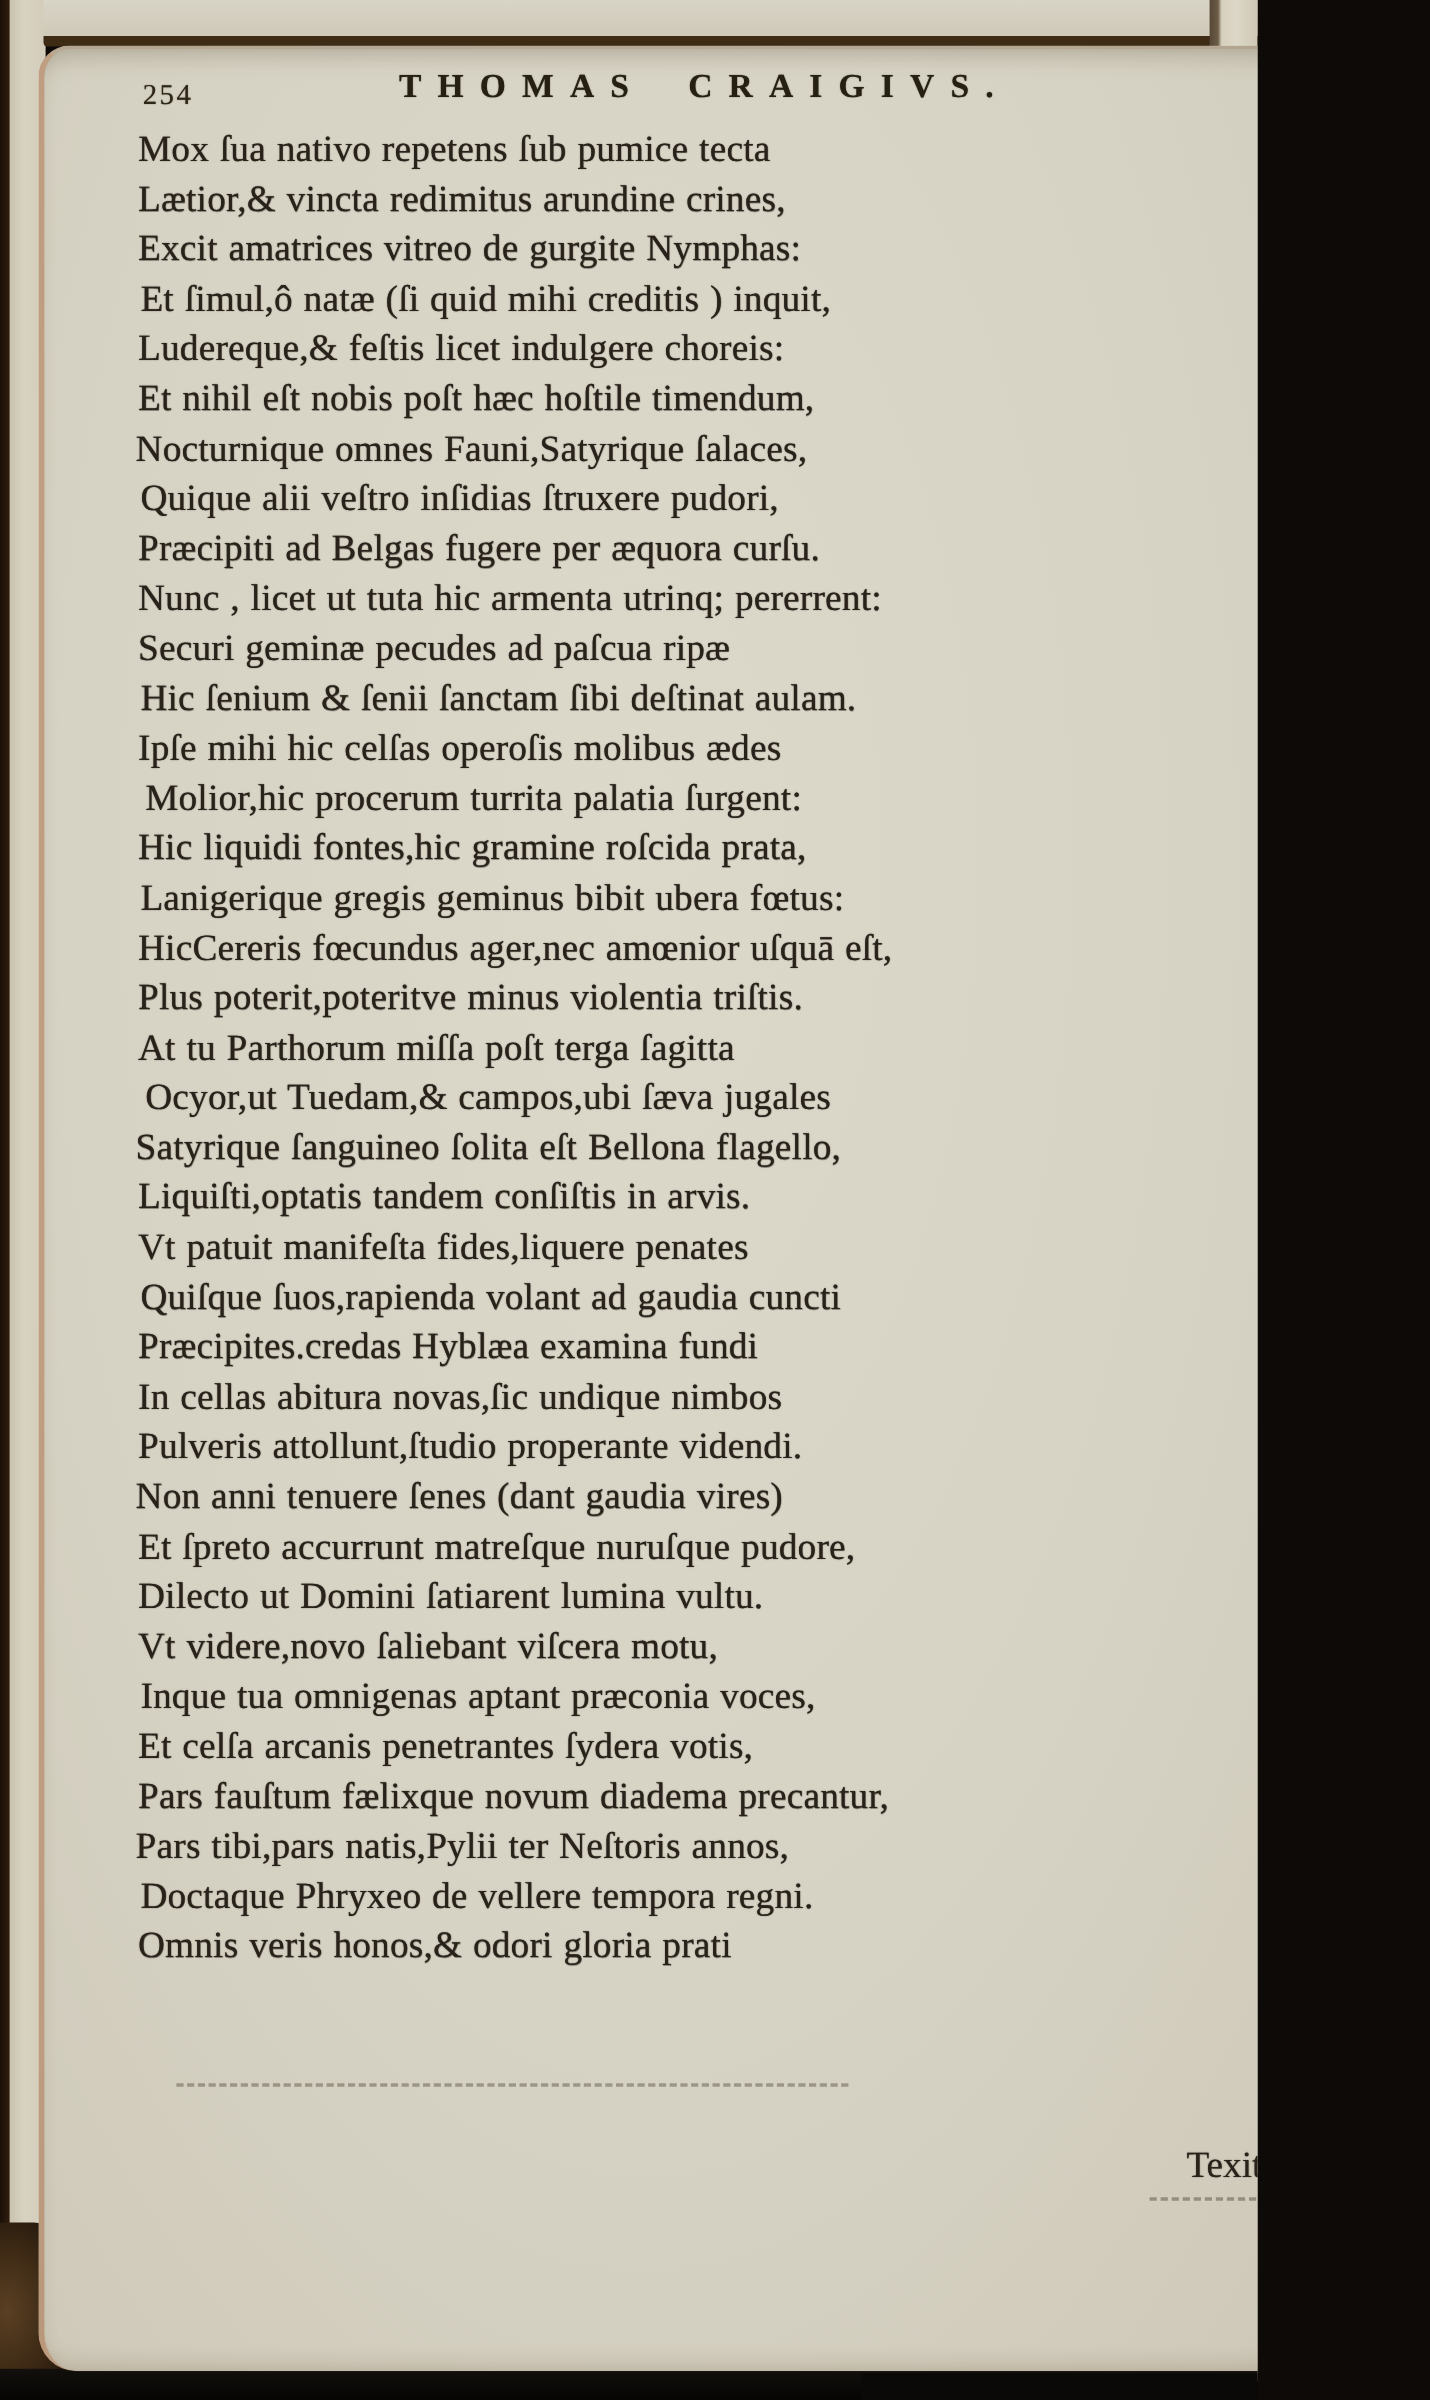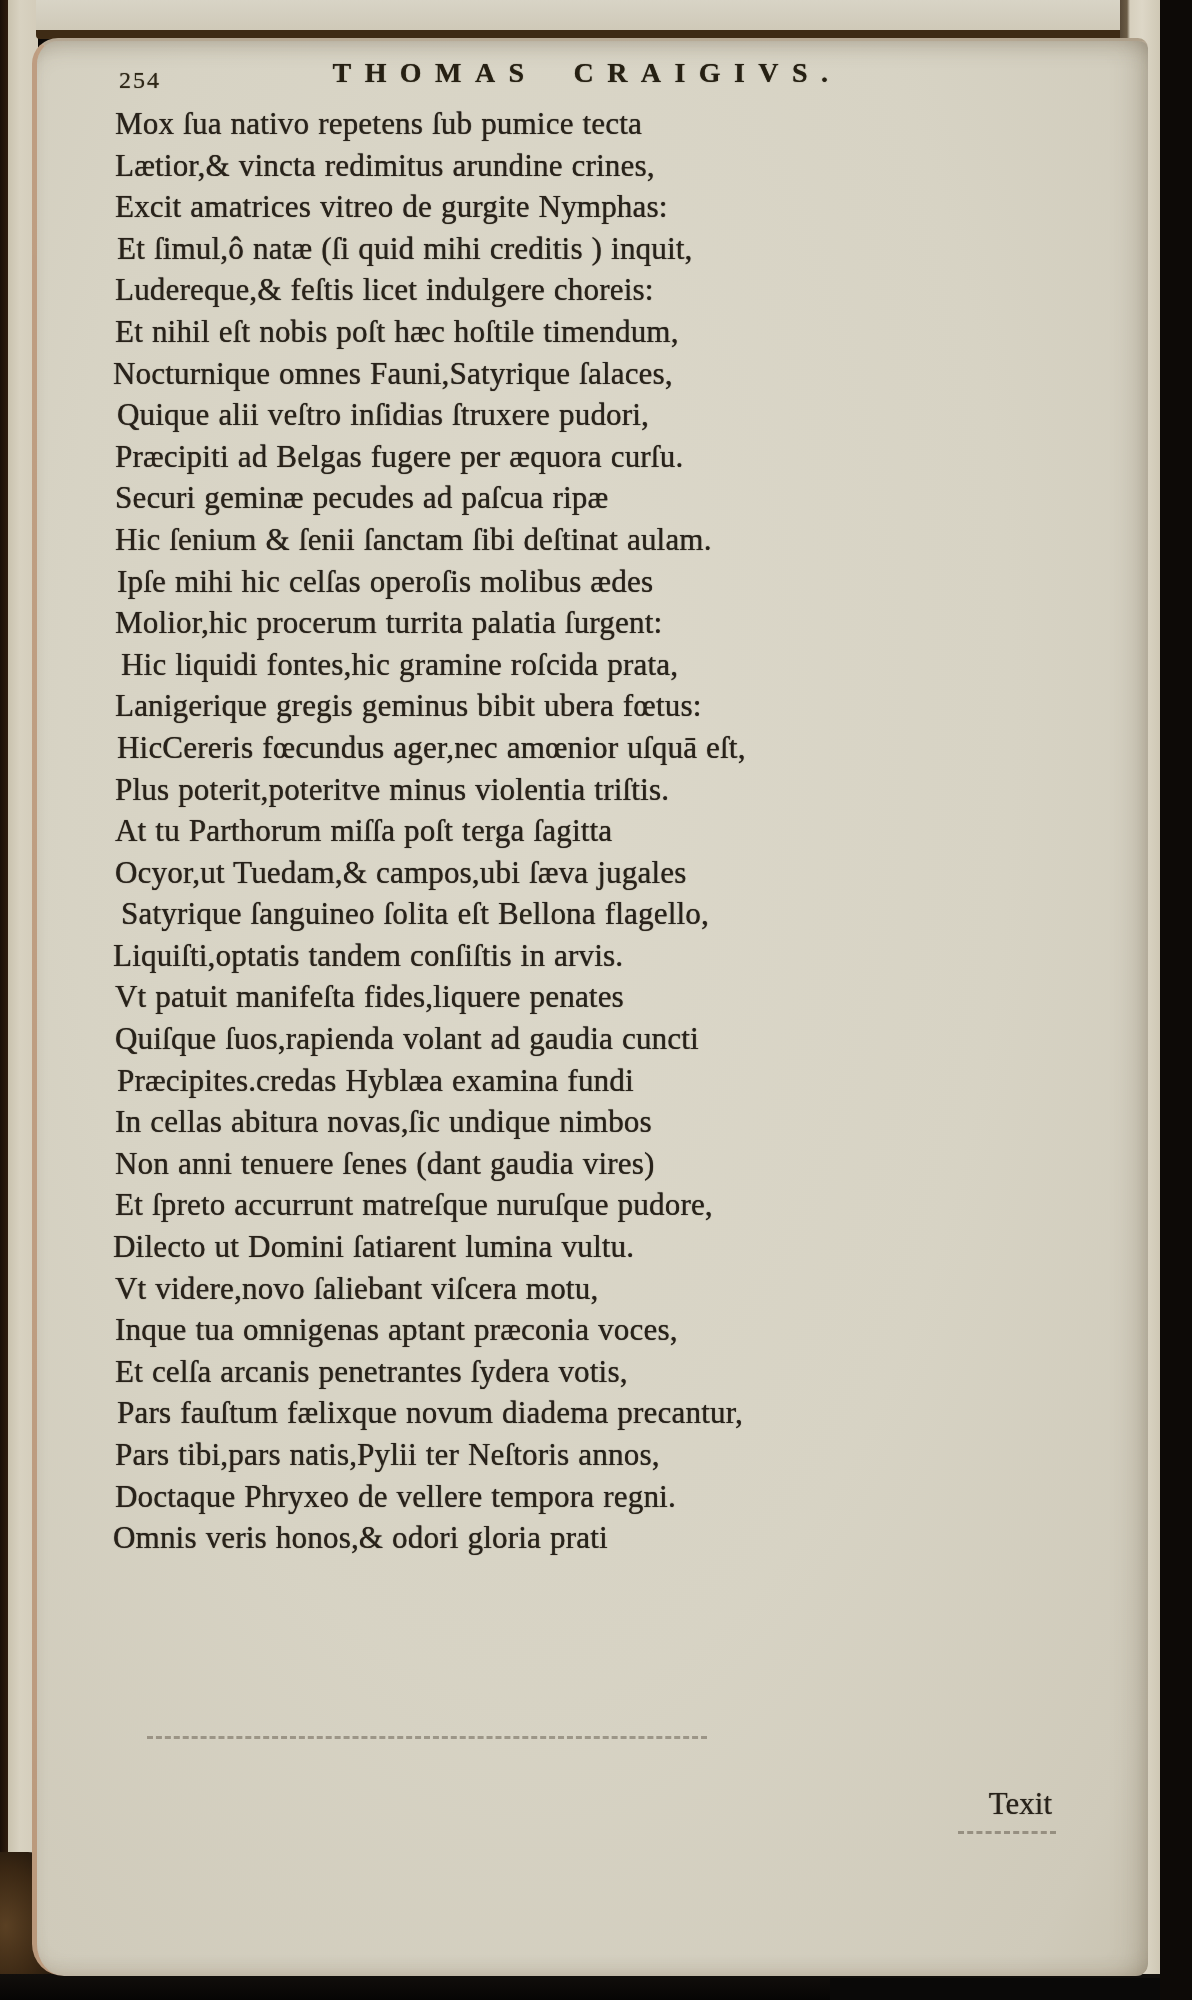--- a/index.html
+++ b/index.html
@@ -1,18 +1,18 @@
 <!DOCTYPE html>
 <html><head>
 <meta charset="utf-8">
 <style>
   html,body{margin:0;padding:0;background:#0d0a07;}
   .photo{
     position:relative;
-    width:1160px;height:2000px;
+    width:1048px;height:2000px;
     overflow:hidden;
     background:#0d0a07;
     font-family:"Liberation Serif","DejaVu Serif",serif;
   }
   
   .spine{
     position:absolute;left:0;top:0;width:14px;height:100%;
     background:linear-gradient(90deg,#1a0f07,#301d0e 60%,#241507);
   }
   
@@ -135,36 +135,38 @@
       <div class="poem">
           <div class="line">Mox ſua nativo repetens ſub pumice tecta</div>
           <div class="line">Lætior,&amp; vincta redimitus arundine crines,</div>
           <div class="line">Excit amatrices vitreo de gurgite Nymphas:</div>
           <div class="line">Et ſimul,ô natæ (ſi quid mihi creditis ) inquit,</div>
           <div class="line">Ludereque,&amp; feſtis licet indulgere choreis:</div>
           <div class="line">Et nihil eſt nobis poſt hæc hoſtile timendum,</div>
           <div class="line">Nocturnique omnes Fauni,Satyrique ſalaces,</div>
           <div class="line">Quique alii veſtro inſidias ſtruxere pudori,</div>
           <div class="line">Præcipiti ad Belgas fugere per æquora curſu.</div>
+          <div class="line">Nunc , licet ut tuta hic armenta utrinq; pererrent:</div>
           <div class="line">Securi geminæ pecudes ad paſcua ripæ</div>
           <div class="line">Hic ſenium &amp; ſenii ſanctam ſibi deſtinat aulam.</div>
           <div class="line">Ipſe mihi hic celſas operoſis molibus ædes</div>
           <div class="line">Molior,hic procerum turrita palatia ſurgent:</div>
           <div class="line">Hic liquidi fontes,hic gramine roſcida prata,</div>
           <div class="line">Lanigerique gregis geminus bibit ubera fœtus:</div>
           <div class="line">HicCereris fœcundus ager,nec amœnior uſquā eſt,</div>
           <div class="line">Plus poterit,poteritve minus violentia triſtis.</div>
           <div class="line">At tu Parthorum miſſa poſt terga ſagitta</div>
           <div class="line">Ocyor,ut Tuedam,&amp; campos,ubi ſæva jugales</div>
           <div class="line">Satyrique ſanguineo ſolita eſt Bellona flagello,</div>
           <div class="line">Liquiſti,optatis tandem conſiſtis in arvis.</div>
           <div class="line">Vt patuit manifeſta fides,liquere penates</div>
           <div class="line">Quiſque ſuos,rapienda volant ad gaudia cuncti</div>
           <div class="line">Præcipites.credas Hyblæa examina fundi</div>
           <div class="line">In cellas abitura novas,ſic undique nimbos</div>
+          <div class="line">Pulveris attollunt,ſtudio properante videndi.</div>
           <div class="line">Non anni tenuere ſenes (dant gaudia vires)</div>
           <div class="line">Et ſpreto accurrunt matreſque nuruſque pudore,</div>
           <div class="line">Dilecto ut Domini ſatiarent lumina vultu.</div>
           <div class="line">Vt videre,novo ſaliebant viſcera motu,</div>
           <div class="line">Inque tua omnigenas aptant præconia voces,</div>
           <div class="line">Et celſa arcanis penetrantes ſydera votis,</div>
           <div class="line">Pars fauſtum fælixque novum diadema precantur,</div>
           <div class="line">Pars tibi,pars natis,Pylii ter Neſtoris annos,</div>
           <div class="line">Doctaque Phryxeo de vellere tempora regni.</div>
           <div class="line">Omnis veris honos,&amp; odori gloria prati</div>

